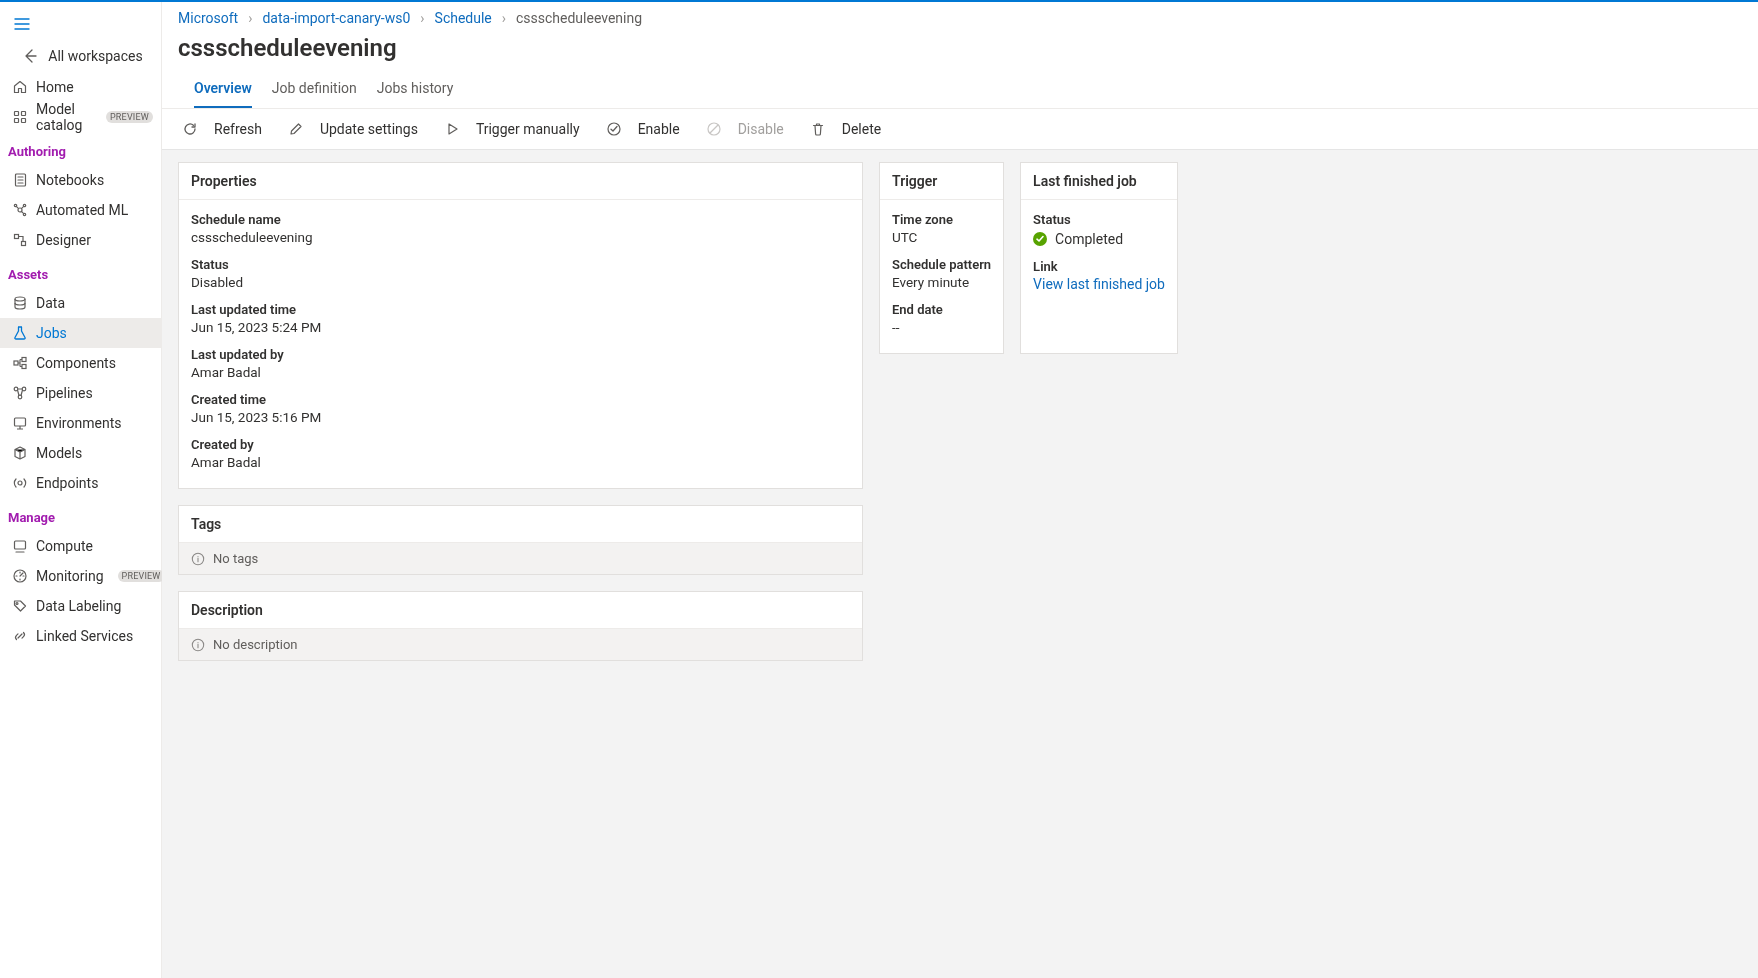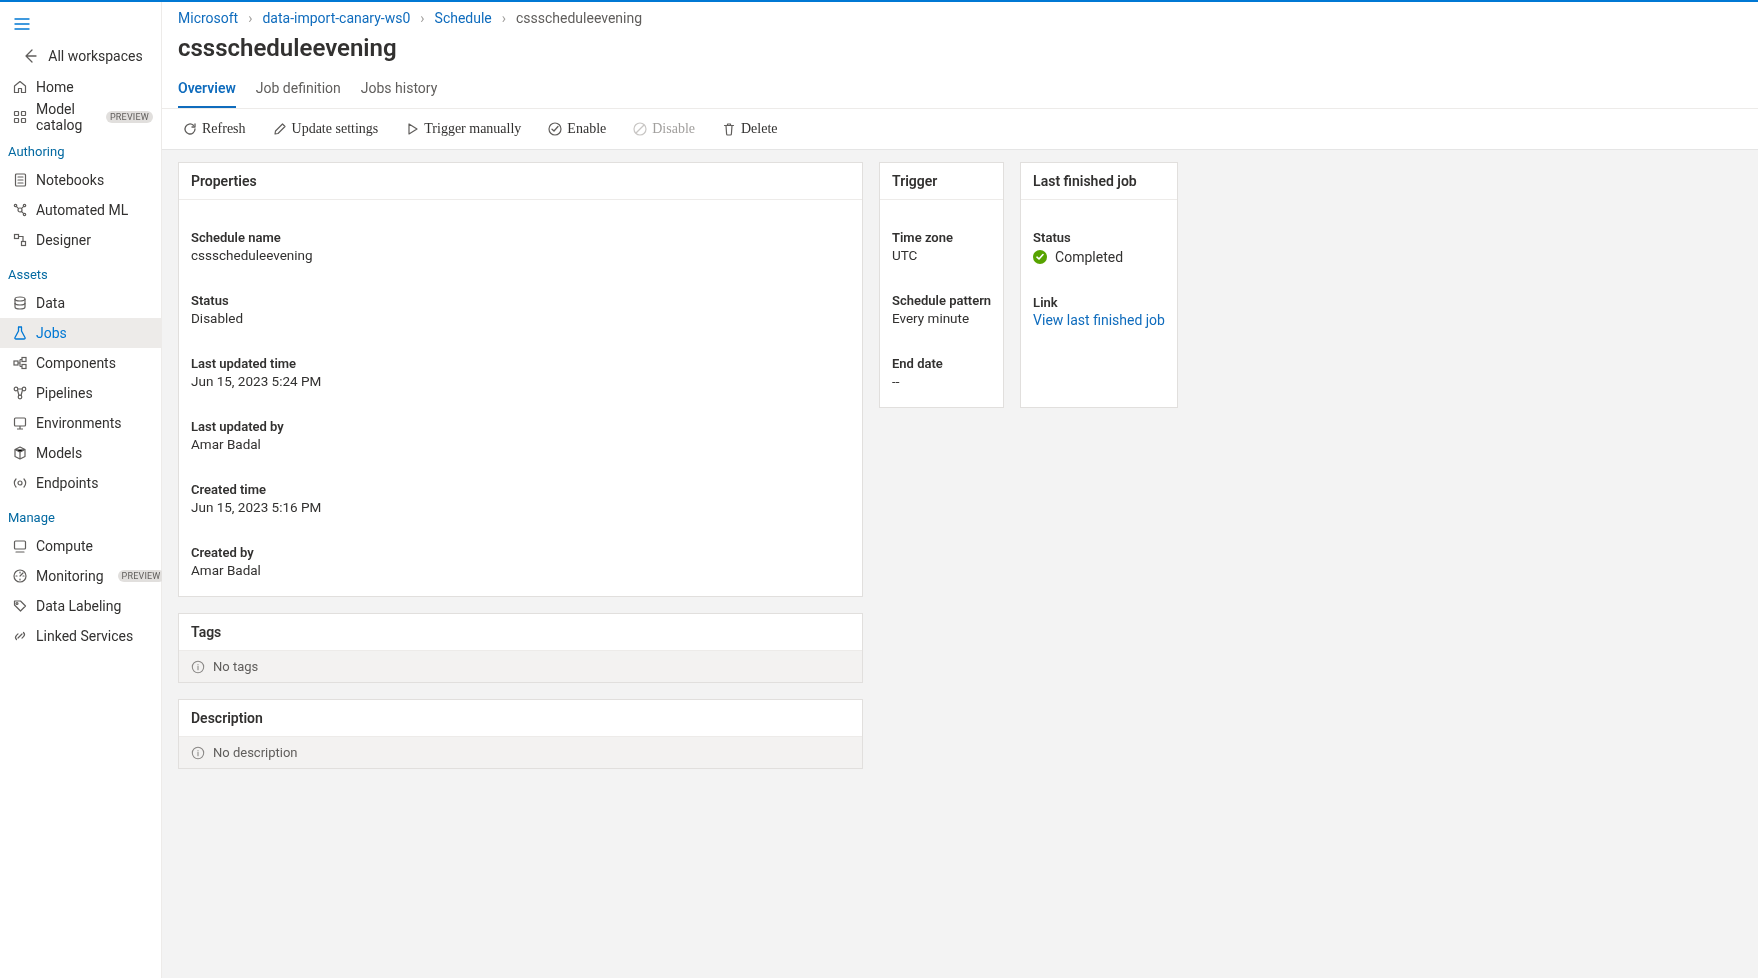--- a/index.html
+++ b/index.html
@@ -4,47 +4,47 @@
 <style>
   * { box-sizing: border-box; margin: 0; padding: 0; }
   html, body { height: 100%; font-family: "Segoe UI", -apple-system, BlinkMacSystemFont, Roboto, "Helvetica Neue", sans-serif; font-size: 14px; color: #323130; background: #fff; }
   body { display: flex; flex-direction: column; }
   .topbar { height: 2px; background: #0078d4; }
   .app { flex: 1; display: flex; min-height: 0; }
   
   .sidebar { width: 162px; border-right: 1px solid #edebe9; background: #fff; padding-top: 6px; display: flex; flex-direction: column; }
   .sidebar .hamburger { width: 32px; height: 32px; display: flex; align-items: center; justify-content: center; margin-left: 6px; cursor: pointer; }
   .sidebar .back-row { display: flex; align-items: center; gap: 10px; padding: 8px 8px 8px 12px; cursor: pointer; justify-content: center; }
-  .sidebar .section-label { font-weight: 400; color: #0369a1; padding: 12px 8px 6px 8px; font-size: 13px; }
+  .sidebar .section-label { font-weight: 700; color: #a21caf; padding: 12px 8px 6px 8px; font-size: 13px; }
   .sidebar .nav-item { display: flex; align-items: center; gap: 8px; padding: 6px 8px 6px 12px; cursor: pointer; color: #323130; height: 30px; }
   .sidebar .nav-item.active { background: #edebe9; color: #0078d4; font-weight: 400; }
   .sidebar .nav-item.active .icon svg { stroke: #0078d4; fill: #0078d4; }
   .sidebar .nav-item .icon, .sidebar .back-row .icon, .sidebar .hamburger .icon { width: 16px; height: 16px; display: inline-flex; align-items: center; justify-content: center; color:#605e5c; }
   .badge { display:inline-block; font-size: 9px; background:#e1dfdd; color:#605e5c; border-radius:6px; padding:1px 4px; margin-left:6px; letter-spacing:0.2px; }
   
   .main { flex: 1; display: flex; flex-direction: column; min-width: 0; background: #fff; }
   .breadcrumbs { display: flex; align-items: center; gap: 10px; padding: 8px 16px 2px 16px; color: #605e5c; flex-wrap: wrap; }
   .breadcrumbs a { color: #0f6cbd; text-decoration: none; cursor: pointer; }
   .breadcrumbs .chev { color: #a19f9d; }
   .page-title { font-size: 24px; font-weight: 600; padding: 6px 16px 8px 16px; }
   .tabs { display: flex; gap: 20px; padding: 0 16px; border-bottom: 1px solid #edebe9; }
   .tab { padding: 10px 0 10px 0; cursor: pointer; color: #605e5c; border-bottom: 2px solid transparent; }
-  .tab.active { color: #0f6cbd; border-bottom-color: #0f6cbd; font-weight: 600; }
+  .tab.active { color: #0f6cbd; border-bottom-color: #0f6cbd; font-weight: 600; margin-left: 16px; }
   .toolbar { display: flex; align-items: center; gap: 18px; padding: 8px 16px; border-bottom: 1px solid #e5e5e5; background:#fff; box-shadow: 0 1px 1px rgba(0,0,0,0.03); }
-  .toolbar .btn { display: inline-flex; align-items: center; gap: 4px; cursor: pointer; color: #323130; padding: 4px 4px; font-family: Liberation Serif, serif; }
+  .toolbar .btn { display: inline-flex; align-items: center; gap: 16px; cursor: pointer; color: #323130; padding: 4px 4px; }
   .toolbar .btn.disabled { color: #a19f9d; cursor: default; }
   .toolbar .btn .icon { width:16px; height:16px; display:inline-flex; align-items:center; justify-content:center; color:#605e5c; }
   .toolbar .btn.disabled .icon { color:#c8c6c4; }
   .content { flex:1; overflow:auto; background:#f3f3f3; padding: 12px 16px; display:flex; gap:16px; align-items:flex-start; }
   .col-left { flex: 1 1 0; display:flex; flex-direction:column; gap:16px; max-width: 685px; }
   .col-right { flex: 1 1 0; display:flex; flex-direction:row; gap:16px; }
   .card { background:#fff; border:1px solid #e1dfdd; }
   .card-header { font-weight:600; padding: 10px 12px; border-bottom:1px solid #edebe9; }
   .card-body { padding: 8px 12px 10px 12px; }
-  .kv { padding: 4px 0 8px 0; margin-top: 18px; }
+  .kv { padding: 4px 0 8px 0; }
   .kv .k { font-weight:600; font-size:13px; color:#323130; }
   .kv .v { font-size:13.5px; color:#323130; padding-top:2px; }
   .muted-row { display:flex; align-items:center; gap:8px; padding:8px 12px; background:#f3f2f1; color:#605e5c; font-size:13px; }
   .muted-row .icon { width:14px; height:14px; display:inline-flex; }
   .status-row { display:flex; align-items:center; gap:8px; padding-top:4px; }
   .status-dot { width:14px; height:14px; border-radius:50%; background:#57a300; display:inline-flex; align-items:center; justify-content:center; }
   .status-dot svg { width:10px; height:10px; }
   .link { color:#0f6cbd; text-decoration:none; cursor:pointer; display:inline-block; padding-top:2px; }
   
   svg { display:block; }

